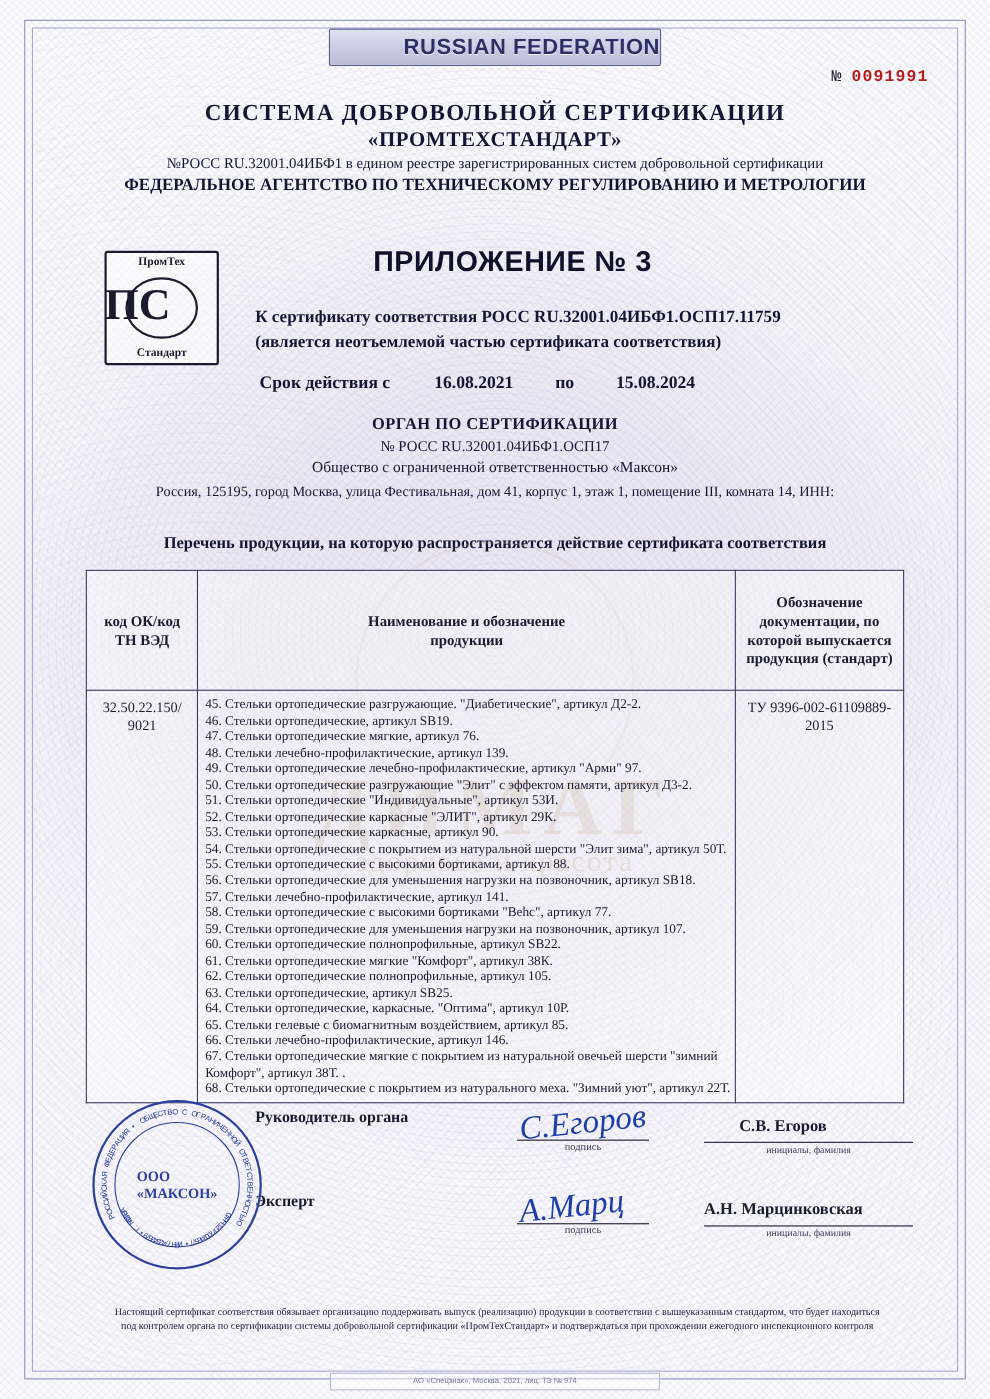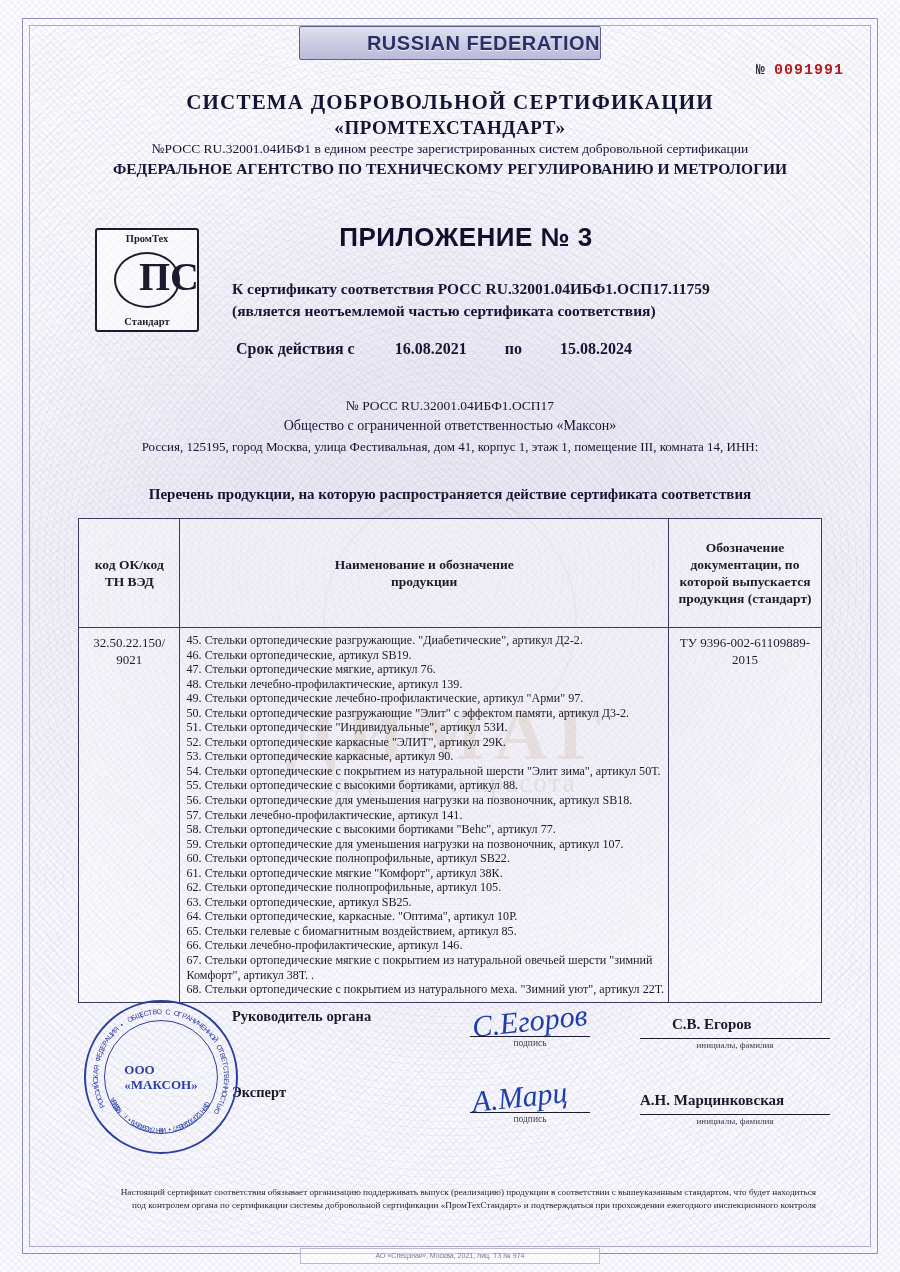--- a/index.html
+++ b/index.html
@@ -83,21 +83,21 @@
     position:absolute;inset:0;border:2px solid #1b1b2e;border-radius:3px;
     background:rgba(255,255,255,.55);
   }
   .emblem .tl, .emblem .bl{
     position:absolute;left:0;right:0;text-align:center;
     font-family:"Liberation Serif", serif;font-weight:bold;font-size:10.5px;color:#1b1b2e;
   }
   .emblem .tl{top:5px;}
   .emblem .bl{bottom:5px;}
   .emblem .mid{
-    position:absolute;left:0;right:0;top:26px;text-align:right;
+    position:absolute;left:0;right:0;top:26px;text-align:left;
     font-family:"Liberation Serif", serif;font-weight:bold;font-size:40px;line-height:46px;color:#1b1b2e;
   }
   .emblem .circ{
     position:absolute;left:50%;top:24px;transform:translateX(-50%);
     width:62px;height:52px;border:2px solid #1b1b2e;border-radius:50%;
   }
 
   .prilozh{
     position:absolute;left:0;right:0;top:222px;text-align:center;
     font-family:"Liberation Sans", sans-serif;
@@ -243,21 +243,21 @@
   }
   .stamp .ring-text span{
     position:absolute;left:50%;top:50%;
     transform-origin:0 0;
     white-space:nowrap;
   }
 
   
   .foot{
     position:absolute;left:88px;right:84px;top:1186px;
-    text-align:right;font-size:9.2px;line-height:12.5px;color:#1b1b35;
+    text-align:center;font-size:9.2px;line-height:12.5px;color:#1b1b35;
   }
   .footbar{
     position:absolute;left:300px;right:300px;top:1248px;height:14px;
     border:1px solid #b9b9d2;background:rgba(255,255,255,.5);
     font-size:7px;color:#7a7a96;text-align:center;line-height:14px;
     font-family:"Liberation Sans", sans-serif;
   }
 </style>
 </head>
 <body>
@@ -295,20 +295,21 @@
   <div class="certline1">К сертификату соответствия РОСС RU.32001.04ИБФ1.ОСП17.11759</div>
   <div class="certline2">(является неотъемлемой частью сертификата соответствия)</div>
 
   <div class="validity">
     <span class="lbl">Срок действия с</span>
     <span class="d1">16.08.2021</span>
     <span class="mid">по</span>
     <span class="d2">15.08.2024</span>
   </div>
 
+  <div class="organ">ОРГАН ПО СЕРТИФИКАЦИИ</div>
   <div class="organnum">№ РОСС RU.32001.04ИБФ1.ОСП17</div>
   <div class="orgname">Общество с ограниченной ответственностью «Максон»</div>
   <div class="orgaddr">
     <div>Россия, 125195, город Москва, улица Фестивальная, дом 41, корпус 1, этаж 1, помещение III, комната 14, ИНН:</div>
   </div>
 
   <div class="listtitle">Перечень продукции, на которую распространяется действие сертификата соответствия</div>
 
   <div class="wmcirc"></div>
   <div class="wm">

